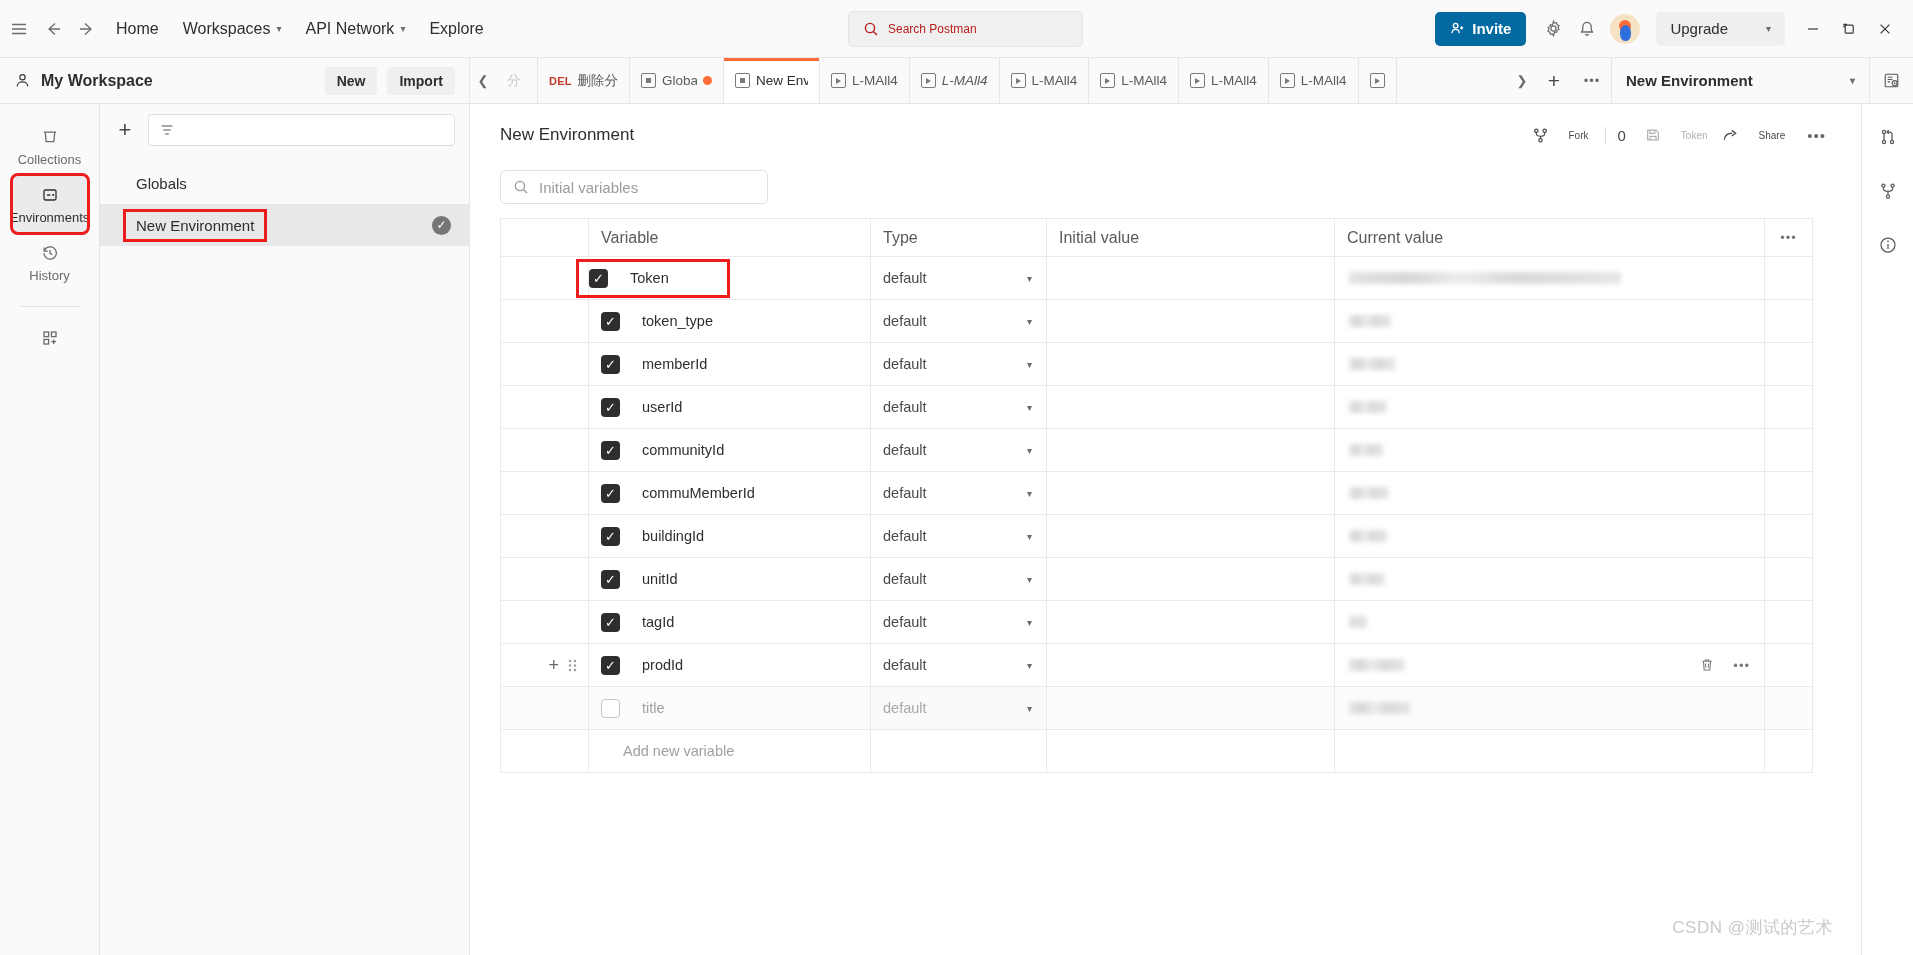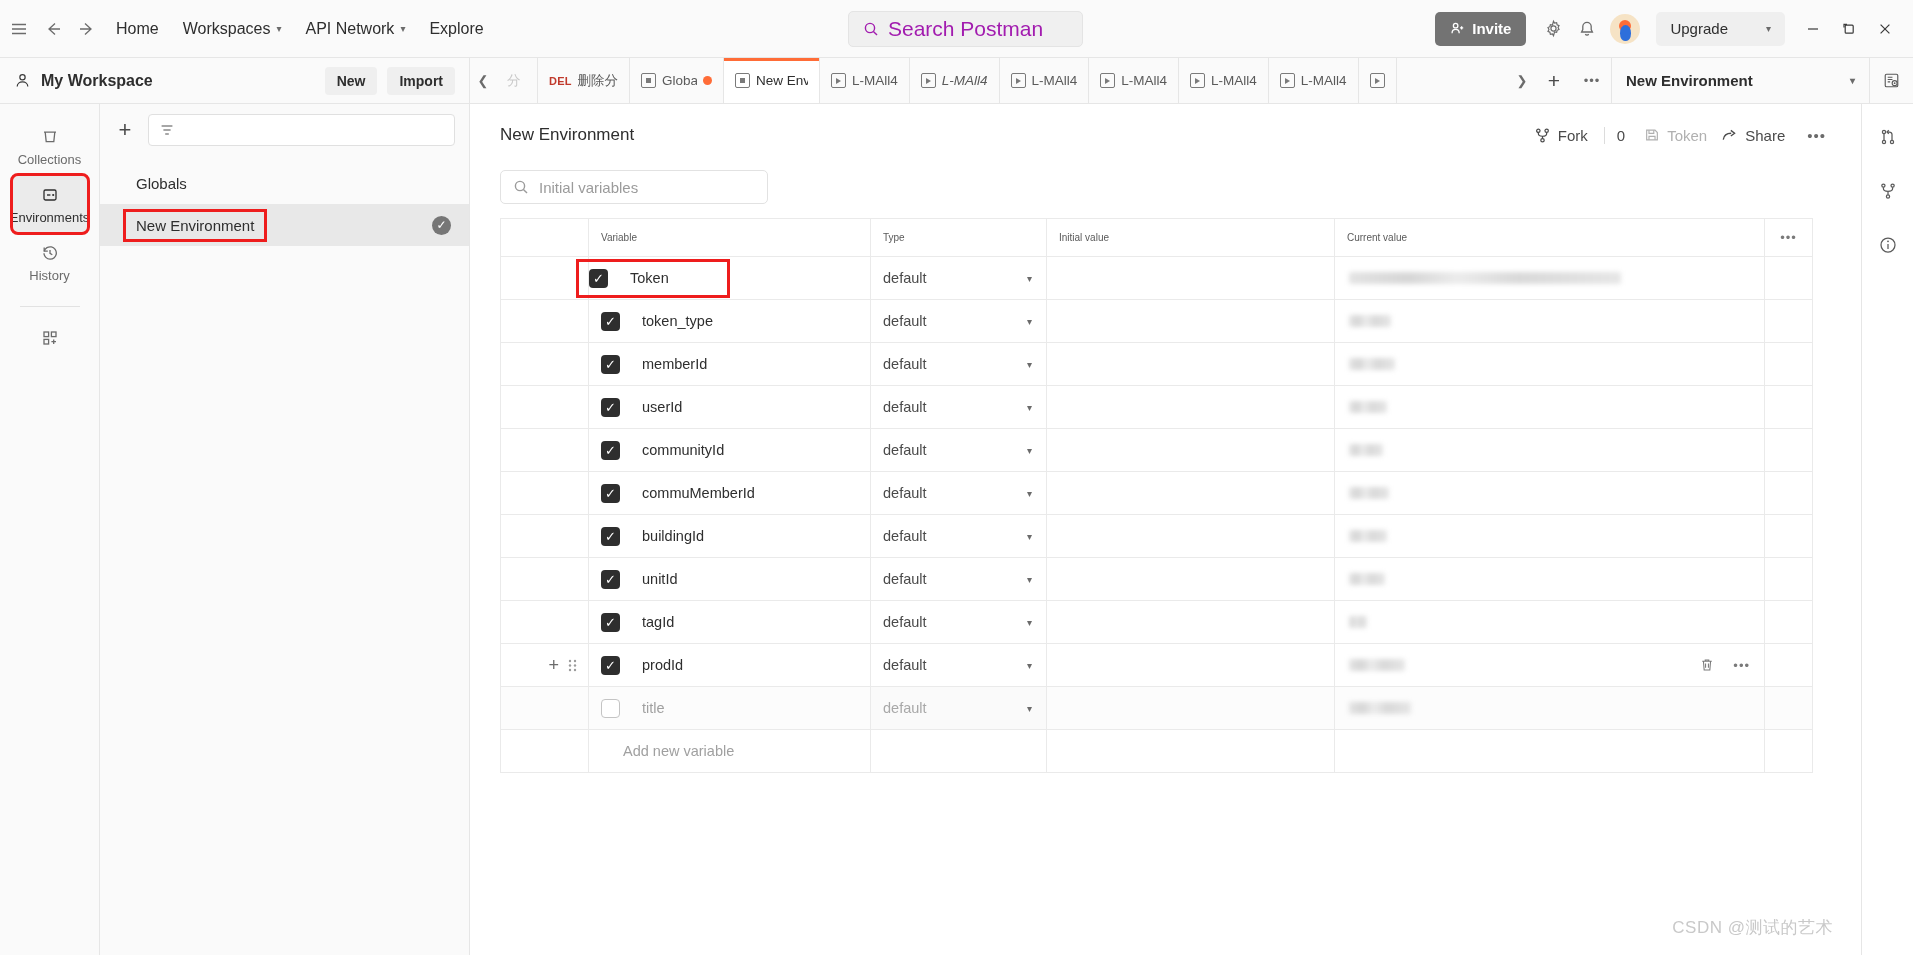--- a/index.html
+++ b/index.html
@@ -30,24 +30,24 @@
     display: flex; align-items: center; gap: 6px; cursor: pointer; border-radius: 4px;
     white-space: nowrap;
   }
   .caret { font-size: 10px; color: #6b6b6b; }
   .topbar-spacer { flex: 1; }
 
   .search-box {
     width: 235px; height: 36px;
     background: #f0f0f0; border: 1px solid #e4e4e4; border-radius: 5px;
     display: flex; align-items: center; gap: 9px;
-    padding: 0 14px; color: #a21caf; font-size: 21px; cursor: text;
+    padding: 0 14px; color: #b91c1c; font-size: 12px; cursor: text;
   }
   .invite-btn {
-    background: #737373; color: #fff; font-size: 15px; font-weight: bold;
+    background: #0369a1; color: #fff; font-size: 15px; font-weight: bold;
     height: 34px; border-radius: 5px; padding: 0 15px;
     display: flex; align-items: center; gap: 7px; cursor: pointer;
     margin-right: 10px;
   }
   .upgrade-btn {
     background: #efefef; border-radius: 5px; height: 34px;
     display: flex; align-items: center; gap: 38px; padding: 0 14px;
     font-size: 15px; color: #2e2e2e; cursor: pointer; margin: 0 10px;
   }
   .avatar {
@@ -156,38 +156,38 @@
   }
   .env-select .esl { flex: 1; }
   .tab-eye { width: 44px; flex: 0 0 44px; display:flex; align-items:center; justify-content:center; color:#5a5a5a; cursor:pointer; border-left: 1px solid #e6e6e6;}
 
   .content-row { flex: 1; display: flex; min-height: 0; }
   .content { flex: 1; display: flex; flex-direction: column; min-width: 0; background: #fff; position: relative; }
 
   .doc-head { height: 62px; flex: 0 0 62px; display: flex; align-items: center; padding: 0 26px 0 30px; }
   .doc-title { font-size: 17px; color: #2e2e2e; }
   .doc-spacer { flex: 1; }
-  .hact { display:flex; align-items:center; gap: 7px; font-size: 15px; color: #4a4a4a; cursor:pointer; padding: 5px 7px; border-radius: 4px; }
+  .hact { display:flex; align-items:center; gap: 20px; font-size: 10px; color: #4a4a4a; cursor:pointer; padding: 5px 7px; border-radius: 4px; }
   .hact.disabled { color: #b0b0b0; cursor: default; }
   .hcount { font-size: 15px; color: #4a4a4a; padding: 0 12px; border-left: 1px solid #dcdcdc; margin-left: 9px; }
   .hdots { font-size: 15px; color:#6b6b6b; padding: 4px 9px; cursor:pointer; letter-spacing:1px; margin-left: 6px;}
 
   .filter-wrap { padding: 4px 0 14px 30px; }
   .filter-vars {
     width: 268px; height: 34px; border: 1px solid #e2e2e2; border-radius: 5px;
     display: flex; align-items: center; gap: 10px; padding: 0 12px;
     font-size: 15px; color: #9b9b9b; cursor: text;
   }
 
   .table-wrap { padding: 0 48px 0 30px; }
   table.vars { width: 100%; border-collapse: collapse; table-layout: fixed; }
   table.vars th, table.vars td { border: 1px solid #eaeaea; }
   table.vars th {
     height: 38px; text-align: left; font-weight: normal;
-    font-size: 10px; color: #5a5a5a; padding: 0 12px; vertical-align: middle;
+    font-size: 16px; color: #5a5a5a; padding: 0 12px; vertical-align: middle;
   }
   .col-grip { width: 88px; }
   .col-var { width: 282px; }
   .col-type { width: 176px; }
   .col-init { width: 288px; }
   .col-cur { width: auto; }
   .col-act { width: 48px; }
   table.vars td { height: 43px; padding: 0; vertical-align: middle; font-size: 14.5px; color: #2e2e2e; }
   .cell-pad { padding: 0 12px; }
   .grip-cell { display: flex; align-items: center; justify-content: flex-end; gap: 8px; padding-right: 10px; color: #9b9b9b; }

